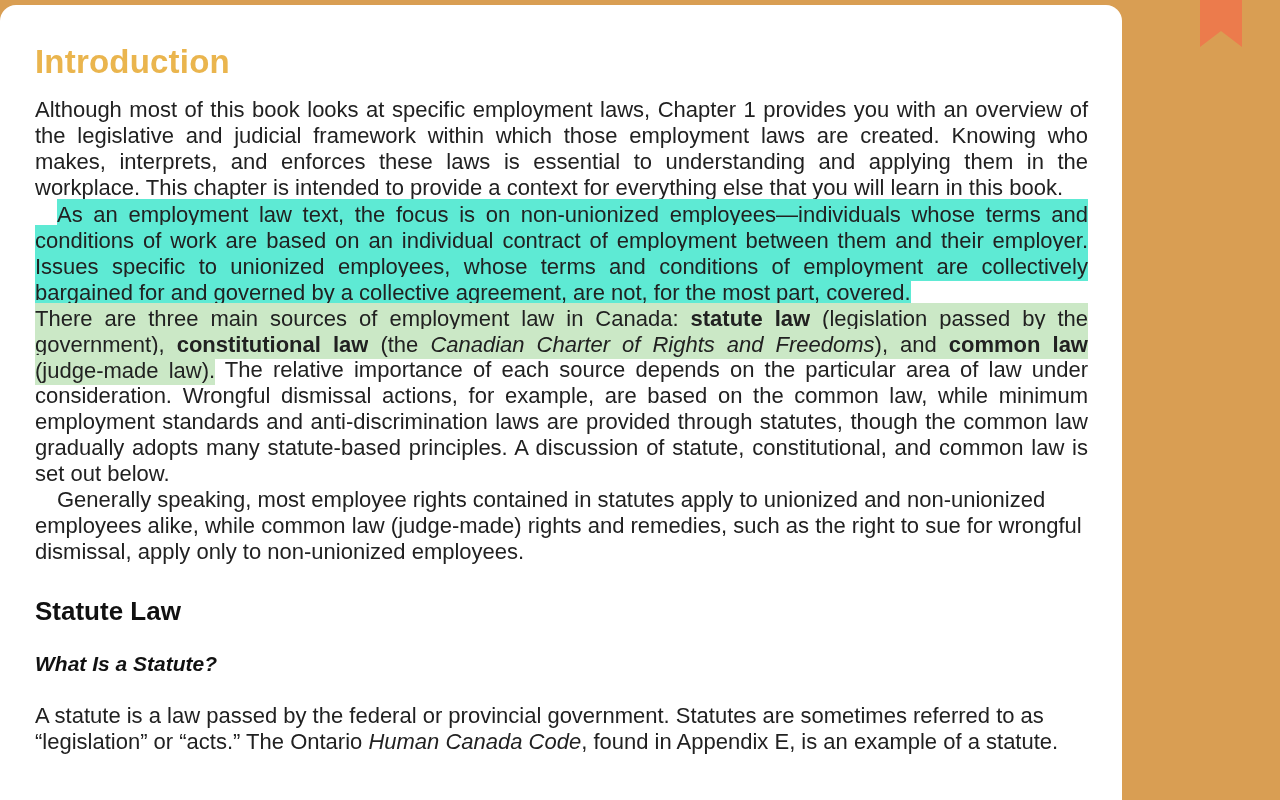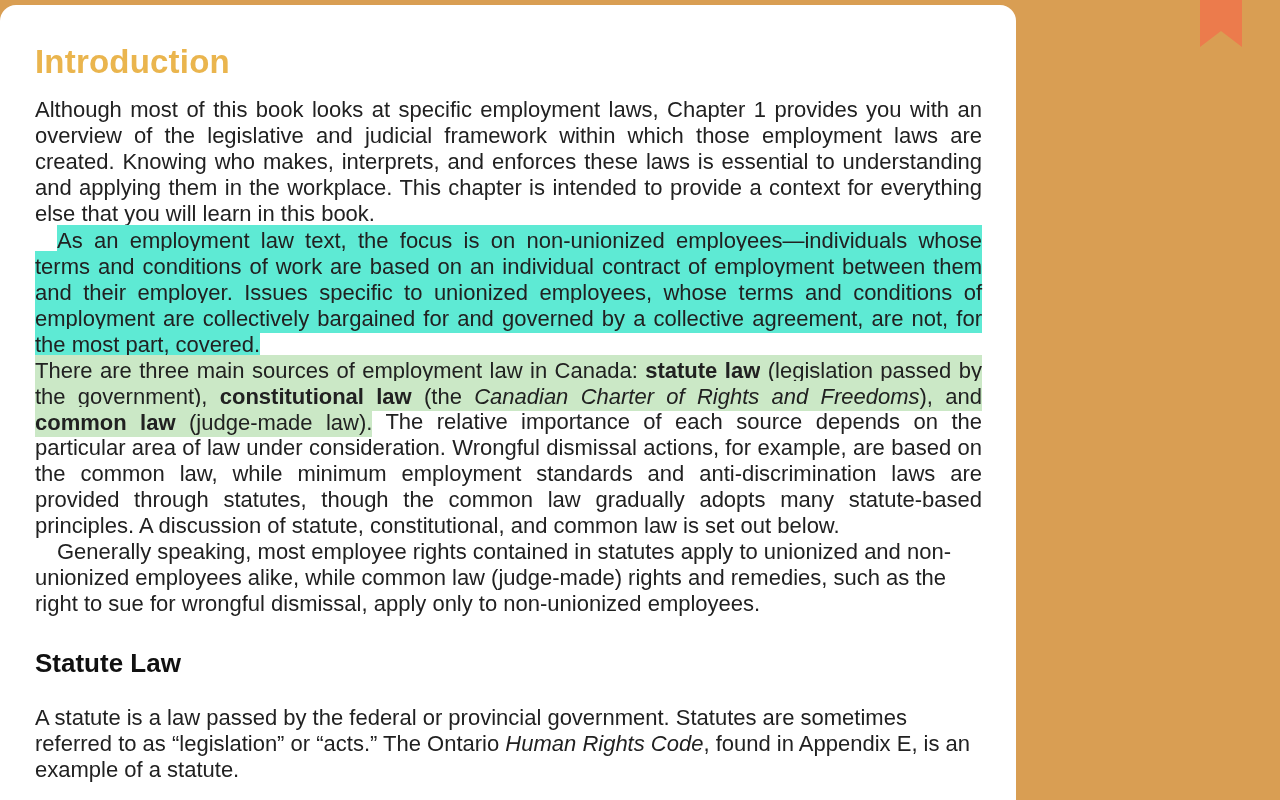--- a/index.html
+++ b/index.html
@@ -6,21 +6,21 @@
   html, body { width: 1280px; height: 800px; }
   body {
     background: #D99E53;
     font-family: "Liberation Sans", sans-serif;
     overflow: hidden;
     position: relative;
   }
   .page {
     position: absolute;
     top: 5px; left: 0;
-    width: 1016px; height: 795px;
+    width: 1122px; height: 795px;
     background: #ffffff;
     border-radius: 16px 16px 0 0;
     padding: 26px 34px 0 35px;
     color: #1f1f1f;
   }
   .bookmark {
     position: absolute;
     top: 0; right: 38px;
     width: 42px; height: 47px;
     background: #EC7B4C;
@@ -80,18 +80,19 @@
 
   <p class="body justify indent"><span class="hl-yellow">As an employment law text, the focus is on non-unionized employees—individuals whose terms and conditions of work are based on an individual contract of employment between them and their employer. Issues specific to unionized employees, whose terms and conditions of employment are collectively bargained for and governed by a collective agreement, are not, for the most part, covered.</span></p>
 
 
   <p class="body justify"><span class="hl-green">There are three main sources of employment law in Canada: </span><span class="hl-green" style="font-weight: 700;">statute law</span><span class="hl-green"> (legislation passed by the government), </span><span class="hl-green" style="font-weight: 700;">constitutional law</span><span class="hl-green"> (the </span><span class="hl-green" style="font-style: italic;">Canadian Charter of Rights and Freedoms</span><span class="hl-green">), and </span><span class="hl-green" style="font-weight: 700;">common law</span><span class="hl-green"> (judge-made law).</span><span> The relative importance of each source depends on the particular area of law under consideration. Wrongful dismissal actions, for example, are based on the common law, while minimum employment standards and anti-discrimination laws are provided through statutes, though the common law gradually adopts many statute-based principles. A discussion of statute, constitutional, and common law is set out below.</span></p>
 
   <p class="body indent"><span>Generally speaking, most employee rights contained in statutes apply to unionized and non-unionized employees alike, while common law (judge-made) rights and remedies, such as the right to sue for wrongful dismissal, apply only to non-unionized employees.</span></p>
 
   <h2 class="sub">Statute Law</h2>
 
+  <h3 class="subsub">What Is a Statute?</h3>
 
-  <p class="body gap-top"><span>A statute is a law passed by the federal or provincial government. Statutes are sometimes referred to as “legislation” or “acts.” The Ontario </span><span style="font-style: italic;">Human Rights Code</span><span>, found in Appendix E, is an example of a statute.</span></p>
+  <p class="body gap-top"><span>A statute is a law passed by the federal or provincial government. Statutes are sometimes referred to as “legislation” or “acts.” The Ontario </span><span style="font-style: italic;">Human Canada Code</span><span>, found in Appendix E, is an example of a statute.</span></p>
 
 </div>
 
 <div class="bookmark"></div>
 
 </body></html>

